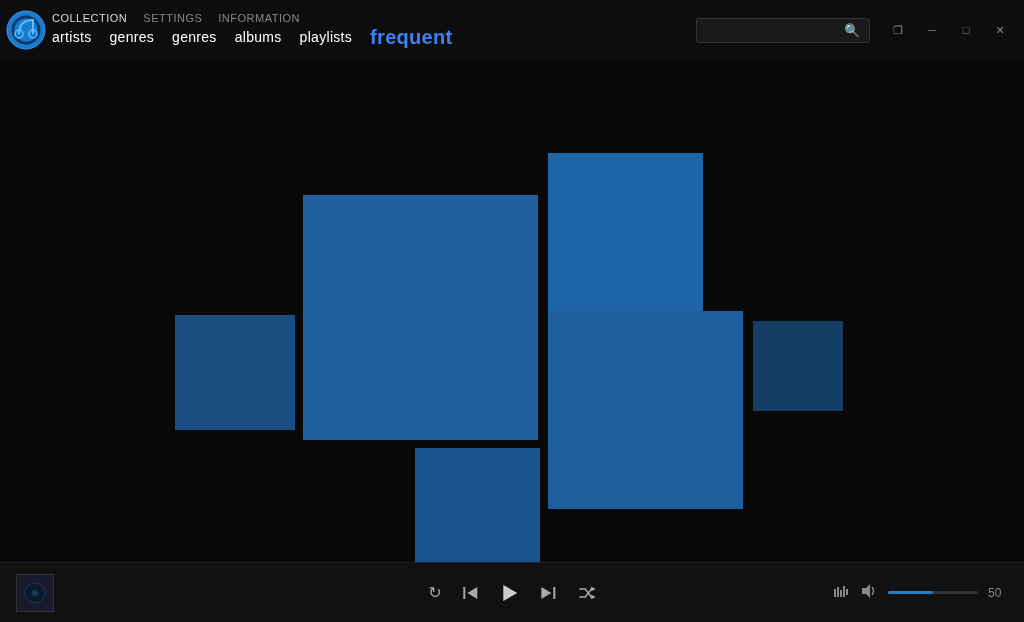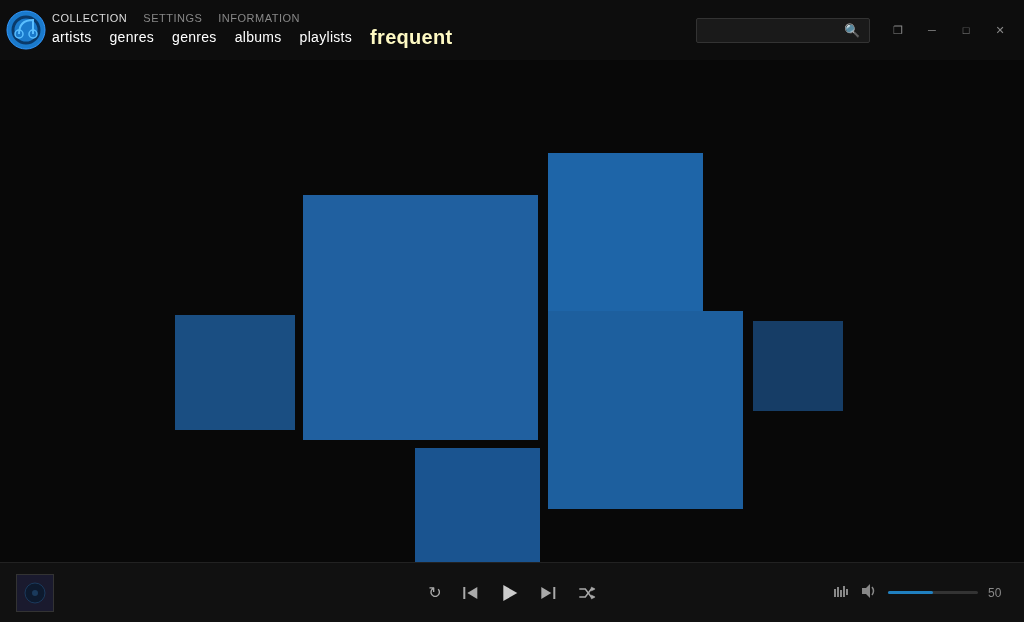--- a/index.html
+++ b/index.html
@@ -75,21 +75,21 @@
     }
 
     .nav-bottom-item {
       font-size: 14px;
       color: #ffffff;
       cursor: pointer;
       letter-spacing: 0.3px;
     }
 
     .nav-bottom-item.active {
-      color: #fef9c3;
+      color: #3b82f6;
       font-weight: 600;
       font-size: 20px;
     }
 
     .titlebar-right {
       display: flex;
       align-items: center;
       gap: 0;
     }
 

